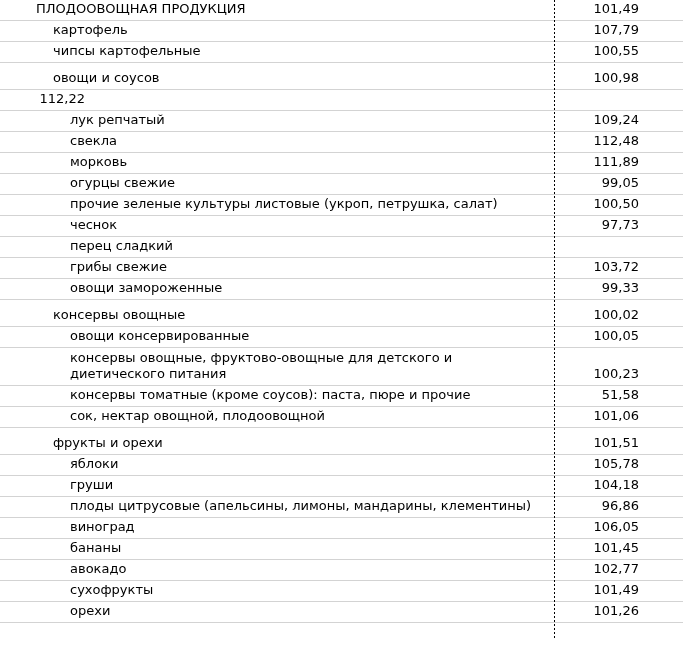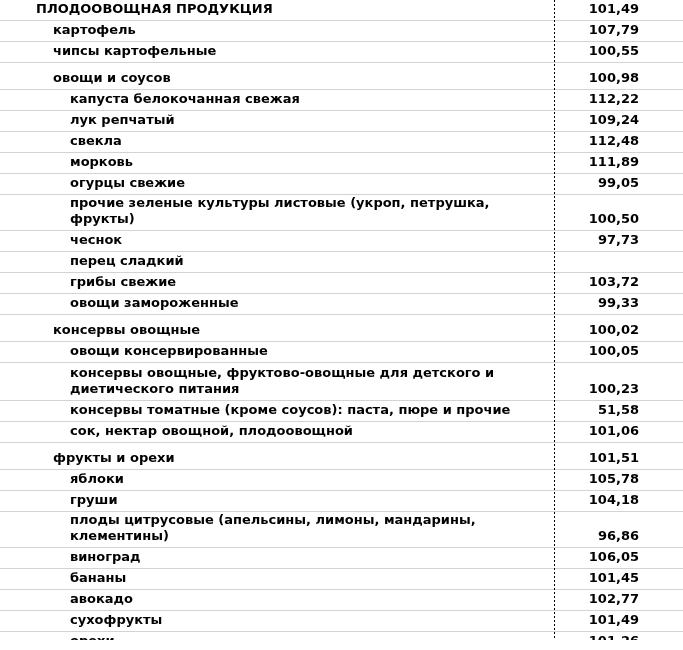--- a/index.html
+++ b/index.html
@@ -14,21 +14,20 @@
     font-family:"DejaVu Sans","Liberation Sans",sans-serif;
     font-size:13px;
     color:var(--text);
   }
   .table-wrap{
     position:relative;
     width:683px;
     height:640px;
     background:var(--bg);
     overflow:hidden;
-    font-weight:bold;
   }
   .col-divider{
     position:absolute;
     left:554px;
     top:0;
     bottom:0;
     width:1px;
     background:repeating-linear-gradient(to bottom,var(--divider) 0 2px,transparent 2px 4px);
     z-index:2;
   }
@@ -77,41 +76,40 @@
       </div>
       <div class="row lv1">
         <div class="cell-label">чипсы картофельные</div>
         <div class="cell-value">100,55</div>
       </div>
       <div class="row lv1 section-start">
         <div class="cell-label">овощи и соусов</div>
         <div class="cell-value">100,98</div>
       </div>
       <div class="row lv2">
-        <div class="cell-label">капуста белокочанная свежая</div>
         <div class="cell-value">112,22</div>
       </div>
       <div class="row lv2">
         <div class="cell-label">лук репчатый</div>
         <div class="cell-value">109,24</div>
       </div>
       <div class="row lv2">
         <div class="cell-label">свекла</div>
         <div class="cell-value">112,48</div>
       </div>
       <div class="row lv2">
         <div class="cell-label">морковь</div>
         <div class="cell-value">111,89</div>
       </div>
       <div class="row lv2">
         <div class="cell-label">огурцы свежие</div>
         <div class="cell-value">99,05</div>
       </div>
       <div class="row lv2">
-        <div class="cell-label">прочие зеленые культуры листовые (укроп, петрушка, фрукты)</div>
+        <div class="cell-label">прочие зеленые культуры листовые (укроп, петрушка, салат)</div>
         <div class="cell-value">100,50</div>
       </div>
       <div class="row lv2">
         <div class="cell-label">чеснок</div>
         <div class="cell-value">97,73</div>
       </div>
       <div class="row lv2">
         <div class="cell-label">перец сладкий</div>
       </div>
       <div class="row lv2">

